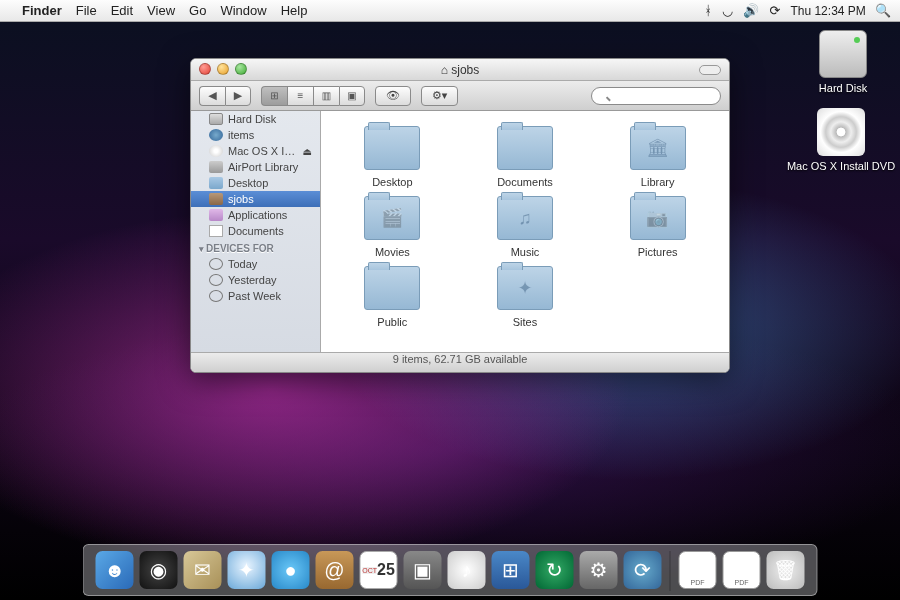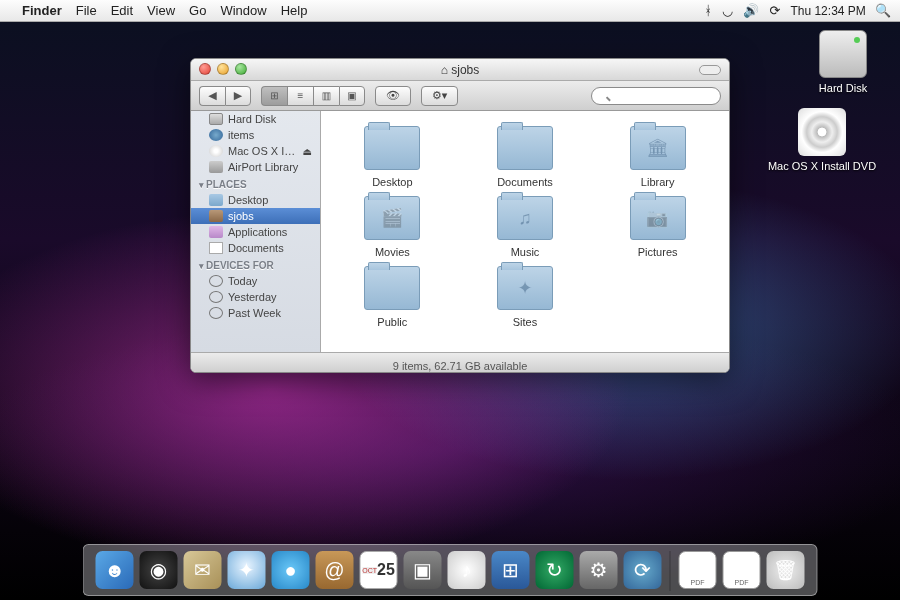--- a/index.html
+++ b/index.html
@@ -127,21 +127,21 @@
   border:1px solid #7a9cb8; border-bottom:none; border-radius:2px 2px 0 0;
 }
 .folder-icon .emblem {
   position:absolute; inset:0; display:flex; align-items:center; justify-content:center;
   font-size:18px; color:rgba(0,40,80,0.3);
 }
 
 .statusbar {
   height:20px; background:linear-gradient(to bottom,#ececec,#cfcfcf);
   border-top:1px solid #aaa; font-size:11px; color:#555;
-  display:flex; align-items:flex-end; justify-content:center;
+  display:flex; align-items:flex-start; justify-content:center;
 }
 
 
 .dock {
   position:absolute; bottom:4px; left:50%; transform:translateX(-50%);
   display:flex; align-items:flex-end; gap:2px;
   padding:4px 10px;
   background:rgba(220,220,225,0.35);
   border:1px solid rgba(255,255,255,0.4);
   border-radius:6px;
@@ -194,21 +194,21 @@
   <span class="status-icon">🔊</span>
   <span class="status-icon">⟳</span>
   <span class="clock">Thu 12:34 PM</span>
   <span class="status-icon">🔍</span>
 </div>
 
 <div class="desktop-icon" style="right:12px; top:30px;">
   <div class="glyph hard-disk-glyph"></div>
   <div>Hard Disk</div>
 </div>
-<div class="desktop-icon" style="right:23px; top:108px; width:110px;">
+<div class="desktop-icon" style="right:4px; top:108px; width:110px;">
   <div class="glyph dvd-glyph"></div>
   <div>Mac OS X Install DVD</div>
 </div>
 
 <div class="finder-window">
   <div class="titlebar">
     <div class="traffic-lights">
       <span class="tl-red"></span>
       <span class="tl-yel"></span>
       <span class="tl-grn"></span>
@@ -249,21 +249,20 @@
         </div>
         <div class="item">
           <span class="mini-icon mi-dvd"></span>
           <span>Mac OS X I…</span>
           <span style="margin-left: auto; font-size: 10px;">⏏</span>
         </div>
         <div class="item">
           <span class="mini-icon mi-airport"></span>
           <span>AirPort Library</span>
         </div>
-        <div class="group-label">PLACES</div>
         <div class="item">
           <span class="mini-icon mi-folder"></span>
           <span>Desktop</span>
         </div>
         <div class="item selected">
           <span class="mini-icon mi-home"></span>
           <span>sjobs</span>
         </div>
         <div class="item">
           <span class="mini-icon mi-app"></span>

